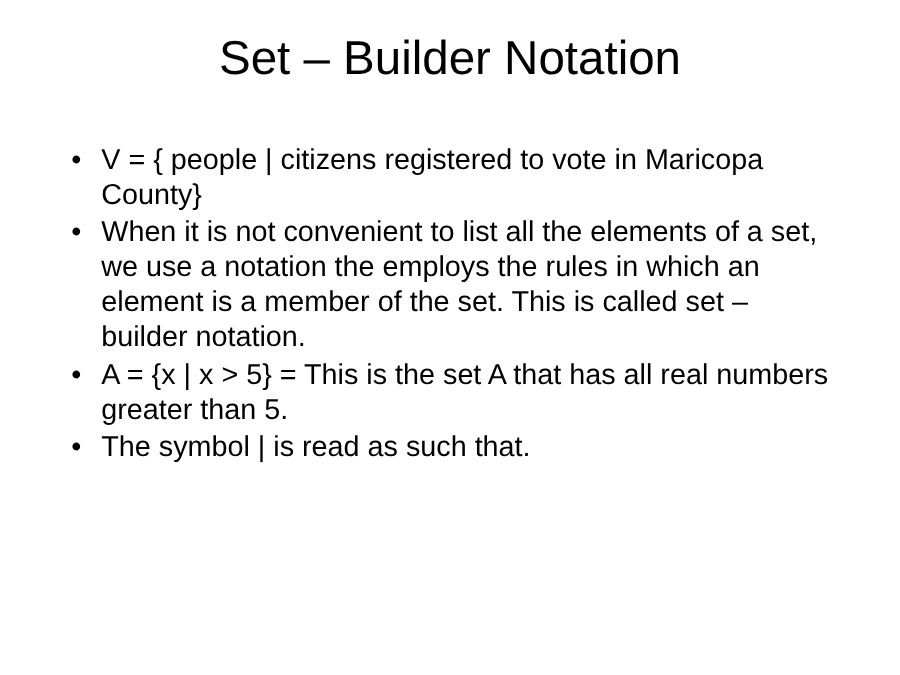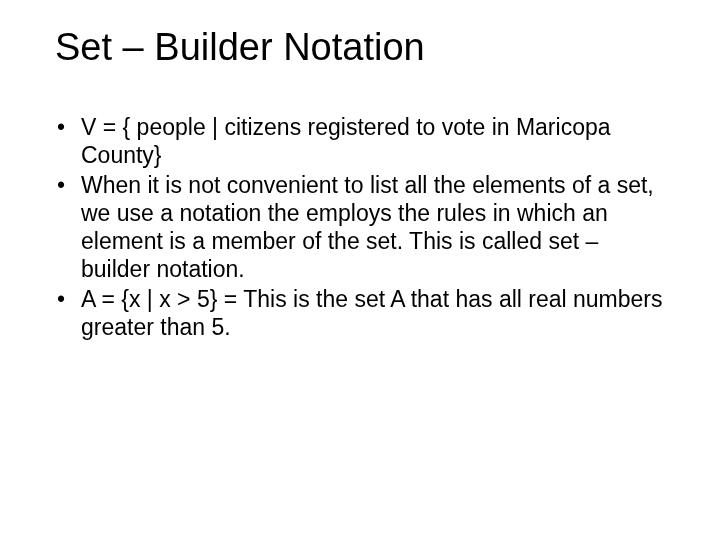--- a/index.html
+++ b/index.html
@@ -11,21 +11,21 @@
     font-family: Arial, Helvetica, sans-serif;
     color: #000000;
   }
   .slide {
     box-sizing: border-box;
     width: 720px;
     height: 540px;
     padding: 20px 55px 20px 55px;
   }
   .title {
-    text-align: left;
+    text-align: center;
     font-size: 38px;
     font-weight: 400;
     margin-top: 6px;
     margin-bottom: 44px;
   }
   ul.bullets {
     list-style: none;
     padding: 0;
     margin: 0;
   }
@@ -46,14 +46,15 @@
 </style>
 </head>
 <body>
 
 <div class="slide">
   <div class="title">Set – Builder Notation</div>
   <ul class="bullets">
     <li>V = { people | citizens registered to vote in Maricopa County}</li>
     <li>When it is not convenient to list all the elements of a set, we use a notation the employs the rules in which an element is a member of the set. This is called set – builder notation.</li>
     <li>A = {x | x &gt; 5} = This is the set A that has all real numbers greater than 5.</li>
+    <li>The symbol | is read as such that.</li>
   </ul>
 </div>
 
 </body></html>

